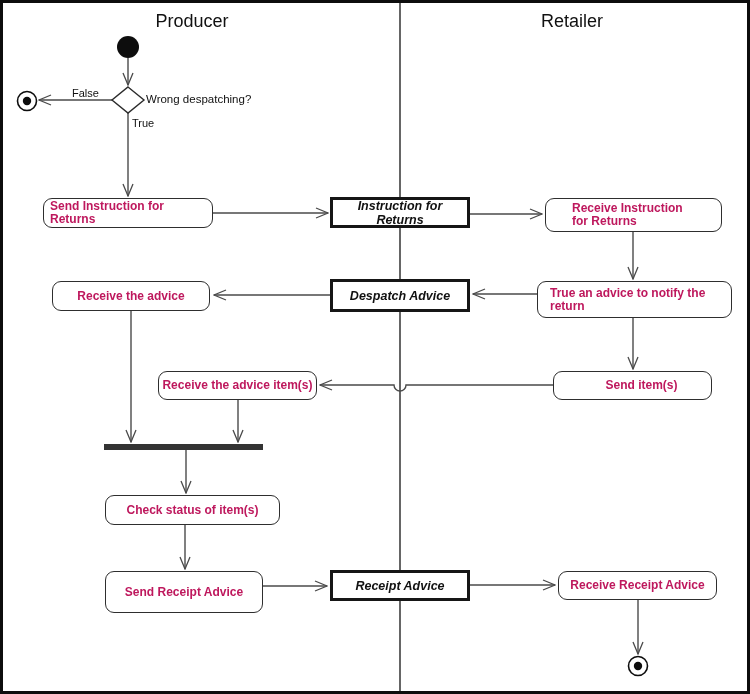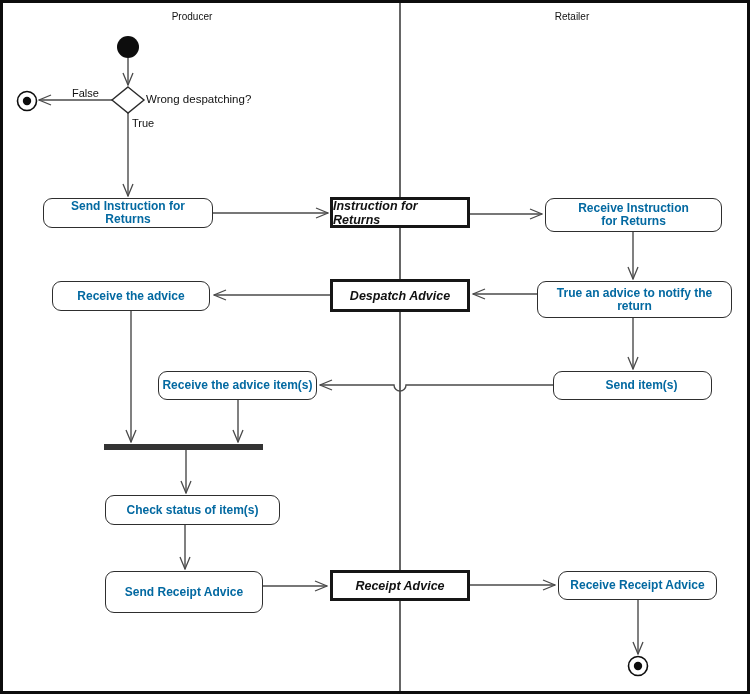--- a/index.html
+++ b/index.html
@@ -7,34 +7,34 @@
     position:relative;
     width:750px; height:694px;
     background:#ffffff;
     font-family:"Liberation Sans", sans-serif;
     overflow:hidden;
   }
   #wires { position:absolute; left:0; top:0; z-index:1; }
   .lane-header {
     position:absolute; z-index:2;
     width:120px; text-align:center;
-    font-size:10px; color:#111;
+    font-size:18px; color:#111;
   }
   .action {
     position:absolute; z-index:3; box-sizing:border-box;
     background:#fff; border:1.5px solid #2e2e2e; border-radius:9px;
     display:flex; align-items:center; justify-content:center;
-    text-align:center; font-size:12px; font-weight:bold; color:#0369a1;
+    font-size:12px; font-weight:bold; color:#be185d;
     line-height:13px; padding:1px 6px;
   }
   .object-node {
     position:absolute; z-index:3; box-sizing:border-box;
     background:#fff; border:3px solid #161616;
     display:flex; align-items:center; justify-content:center;
-    font-size:12.5px; font-weight:bold; font-style:italic; color:#111;
+    text-align:center; font-size:12.5px; font-weight:bold; font-style:italic; color:#111;
   }
   .guard-label {
     position:absolute; z-index:2;
     font-size:11px; color:#111;
   }
   .decision-question {
     position:absolute; z-index:2;
     font-size:11.5px; color:#111;
   }
 </style>

